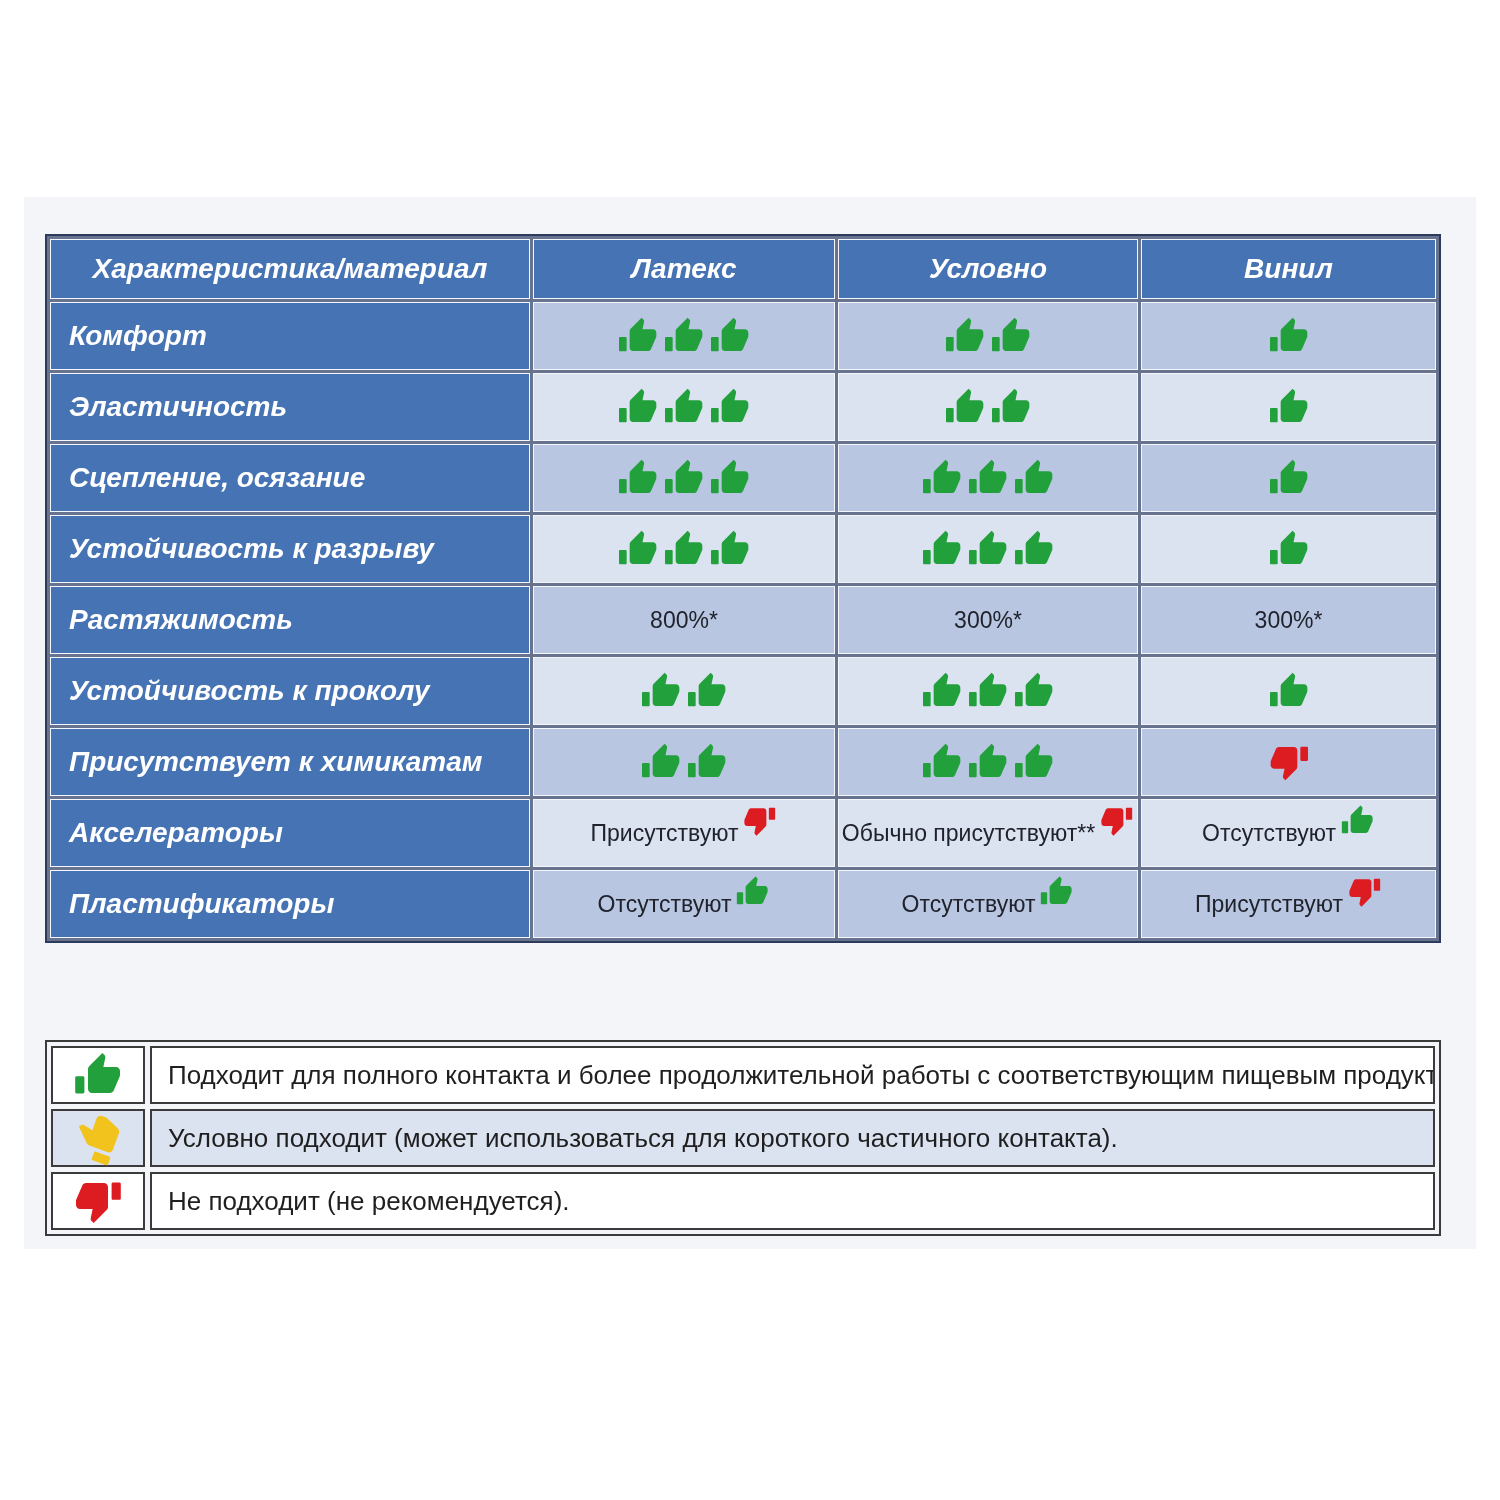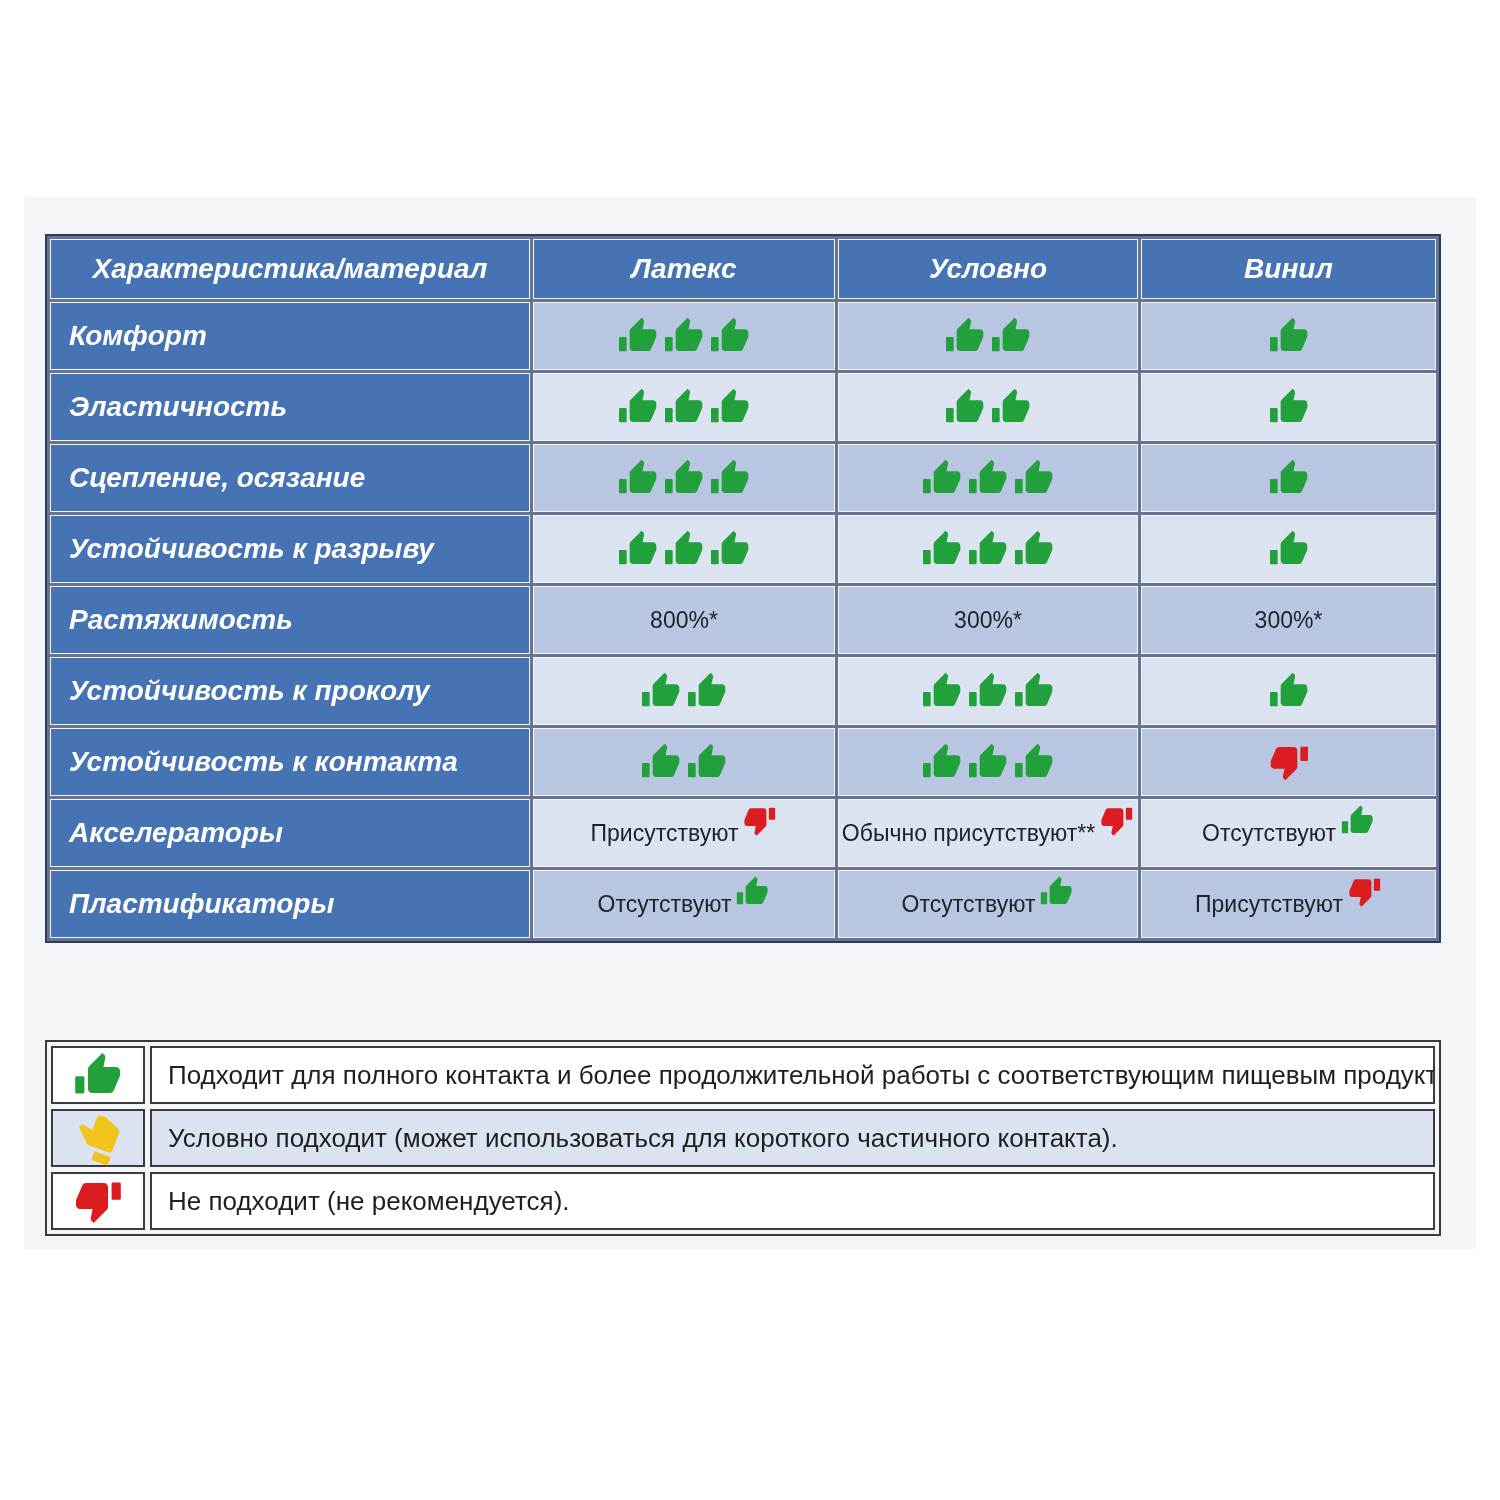--- a/index.html
+++ b/index.html
@@ -282,21 +282,21 @@
             </td>
             <td class="val">
               <div class="cellwrap">
                 <svg class="thumb up green" viewBox="0 0 24 24">
                   <use href="#thumb-shape"></use>
                 </svg>
               </div>
             </td>
           </tr>
           <tr>
-            <td class="rowlabel">Устойчивость к контакта</td>
+            <td class="rowlabel">Присутствует к химикатам</td>
             <td class="val">
               <div class="cellwrap">
                 <svg class="thumb up green" viewBox="0 0 24 24">
                   <use href="#thumb-shape"></use>
                 </svg>
                 <svg class="thumb up green" viewBox="0 0 24 24">
                   <use href="#thumb-shape"></use>
                 </svg>
               </div>
             </td>

